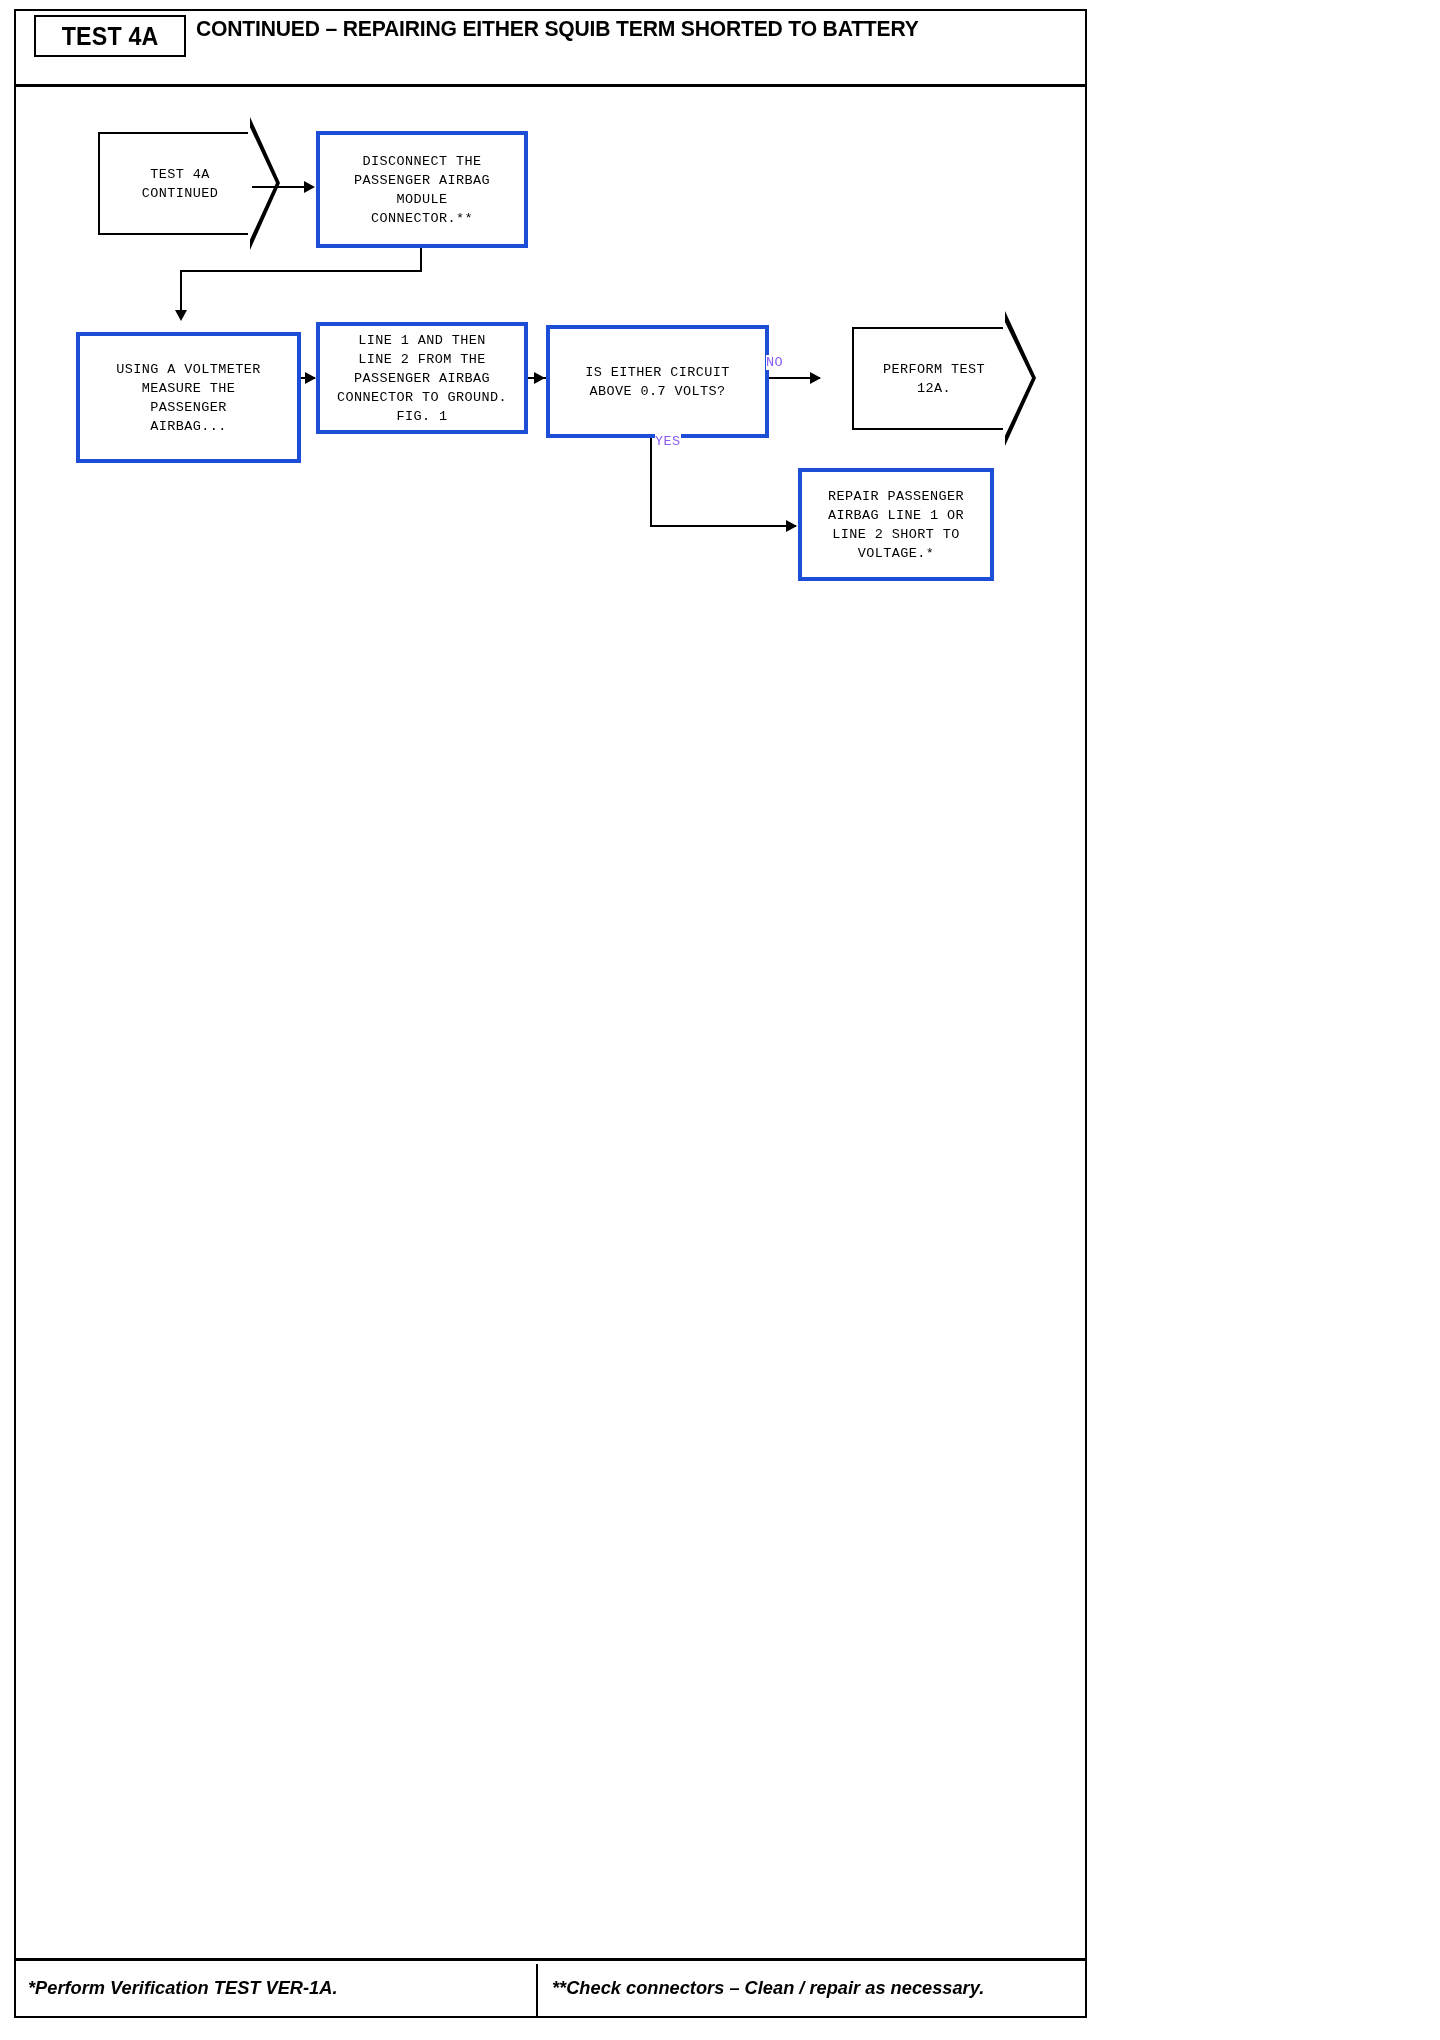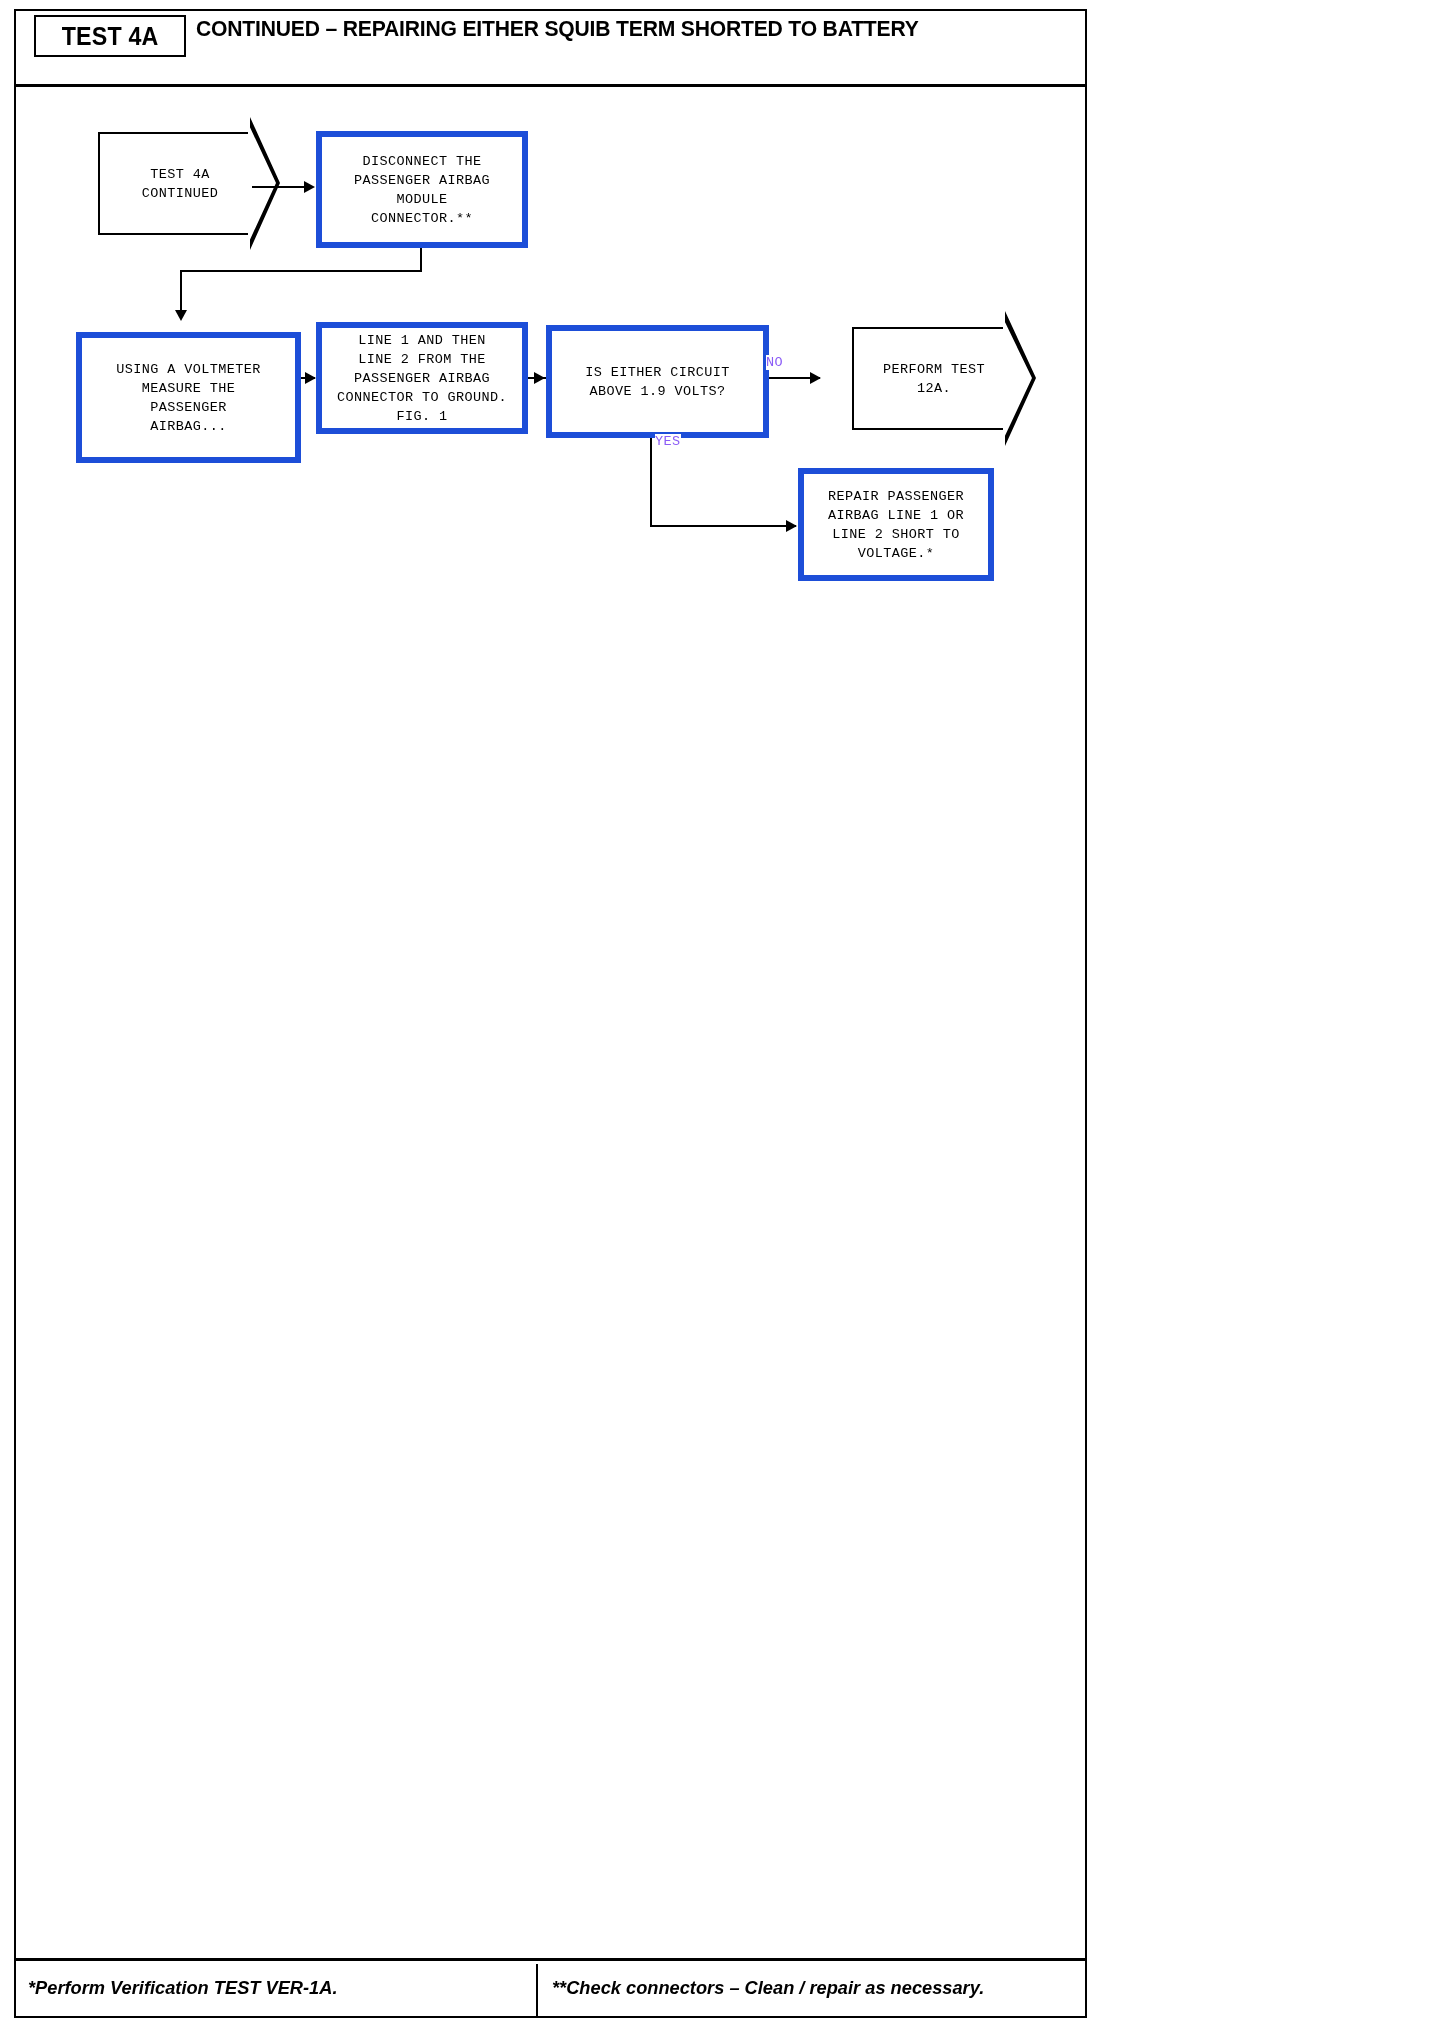--- a/index.html
+++ b/index.html
@@ -78,21 +78,21 @@
     position: absolute;
     left: 0;
     top: 0;
     width: 1440px;
     height: 2040px;
   }
 
   
   .node {
     position: absolute;
-    border: 6px solid #1d4ed8;
+    border: 4px solid #1d4ed8;
     box-sizing: border-box;
     background: #fff;
     display: flex;
     align-items: center;
     justify-content: center;
     text-align: center;
   }
   .node-text {
     font-family: "Liberation Mono", "DejaVu Sans Mono", monospace;
     font-size: 13.5px;
@@ -249,21 +249,21 @@
 PASSENGER AIRBAG
 CONNECTOR TO GROUND.
 FIG. 1</span>
     </div>
 
     <div class="line-h" style="left:528px; top:377px; width:18px;"></div>
     <div class="arrow-right" style="left:534px; top:372px;"></div>
 
     <div class="node" style="left:546px; top:325px; width:223px; height:113px;">
       <span class="node-text">IS EITHER CIRCUIT
-ABOVE 1.9 VOLTS?</span>
+ABOVE 0.7 VOLTS?</span>
     </div>
 
     <span class="edge-label" style="left:766px; top:355px;">NO</span>
     <div class="line-h" style="left:769px; top:377px; width:51px;"></div>
     <div class="arrow-right" style="left:810px; top:372px;"></div>
 
     <div class="banner" style="left:852px; top:311px; width:184px; height:135px;
                 clip-path: polygon(0 16px, 153px 16px, 153px 0, 184px 67px, 153px 135px, 153px 119px, 0 119px); align-items: center;">
       <div class="banner-inner" style="clip-path: polygon(0 16px, 149px 16px, 149px 5px, 178px 65px, 149px 127px, 149px 115px, 0 115px);"></div>
       <span class="banner-label" style="margin-left:-20px;">PERFORM TEST

